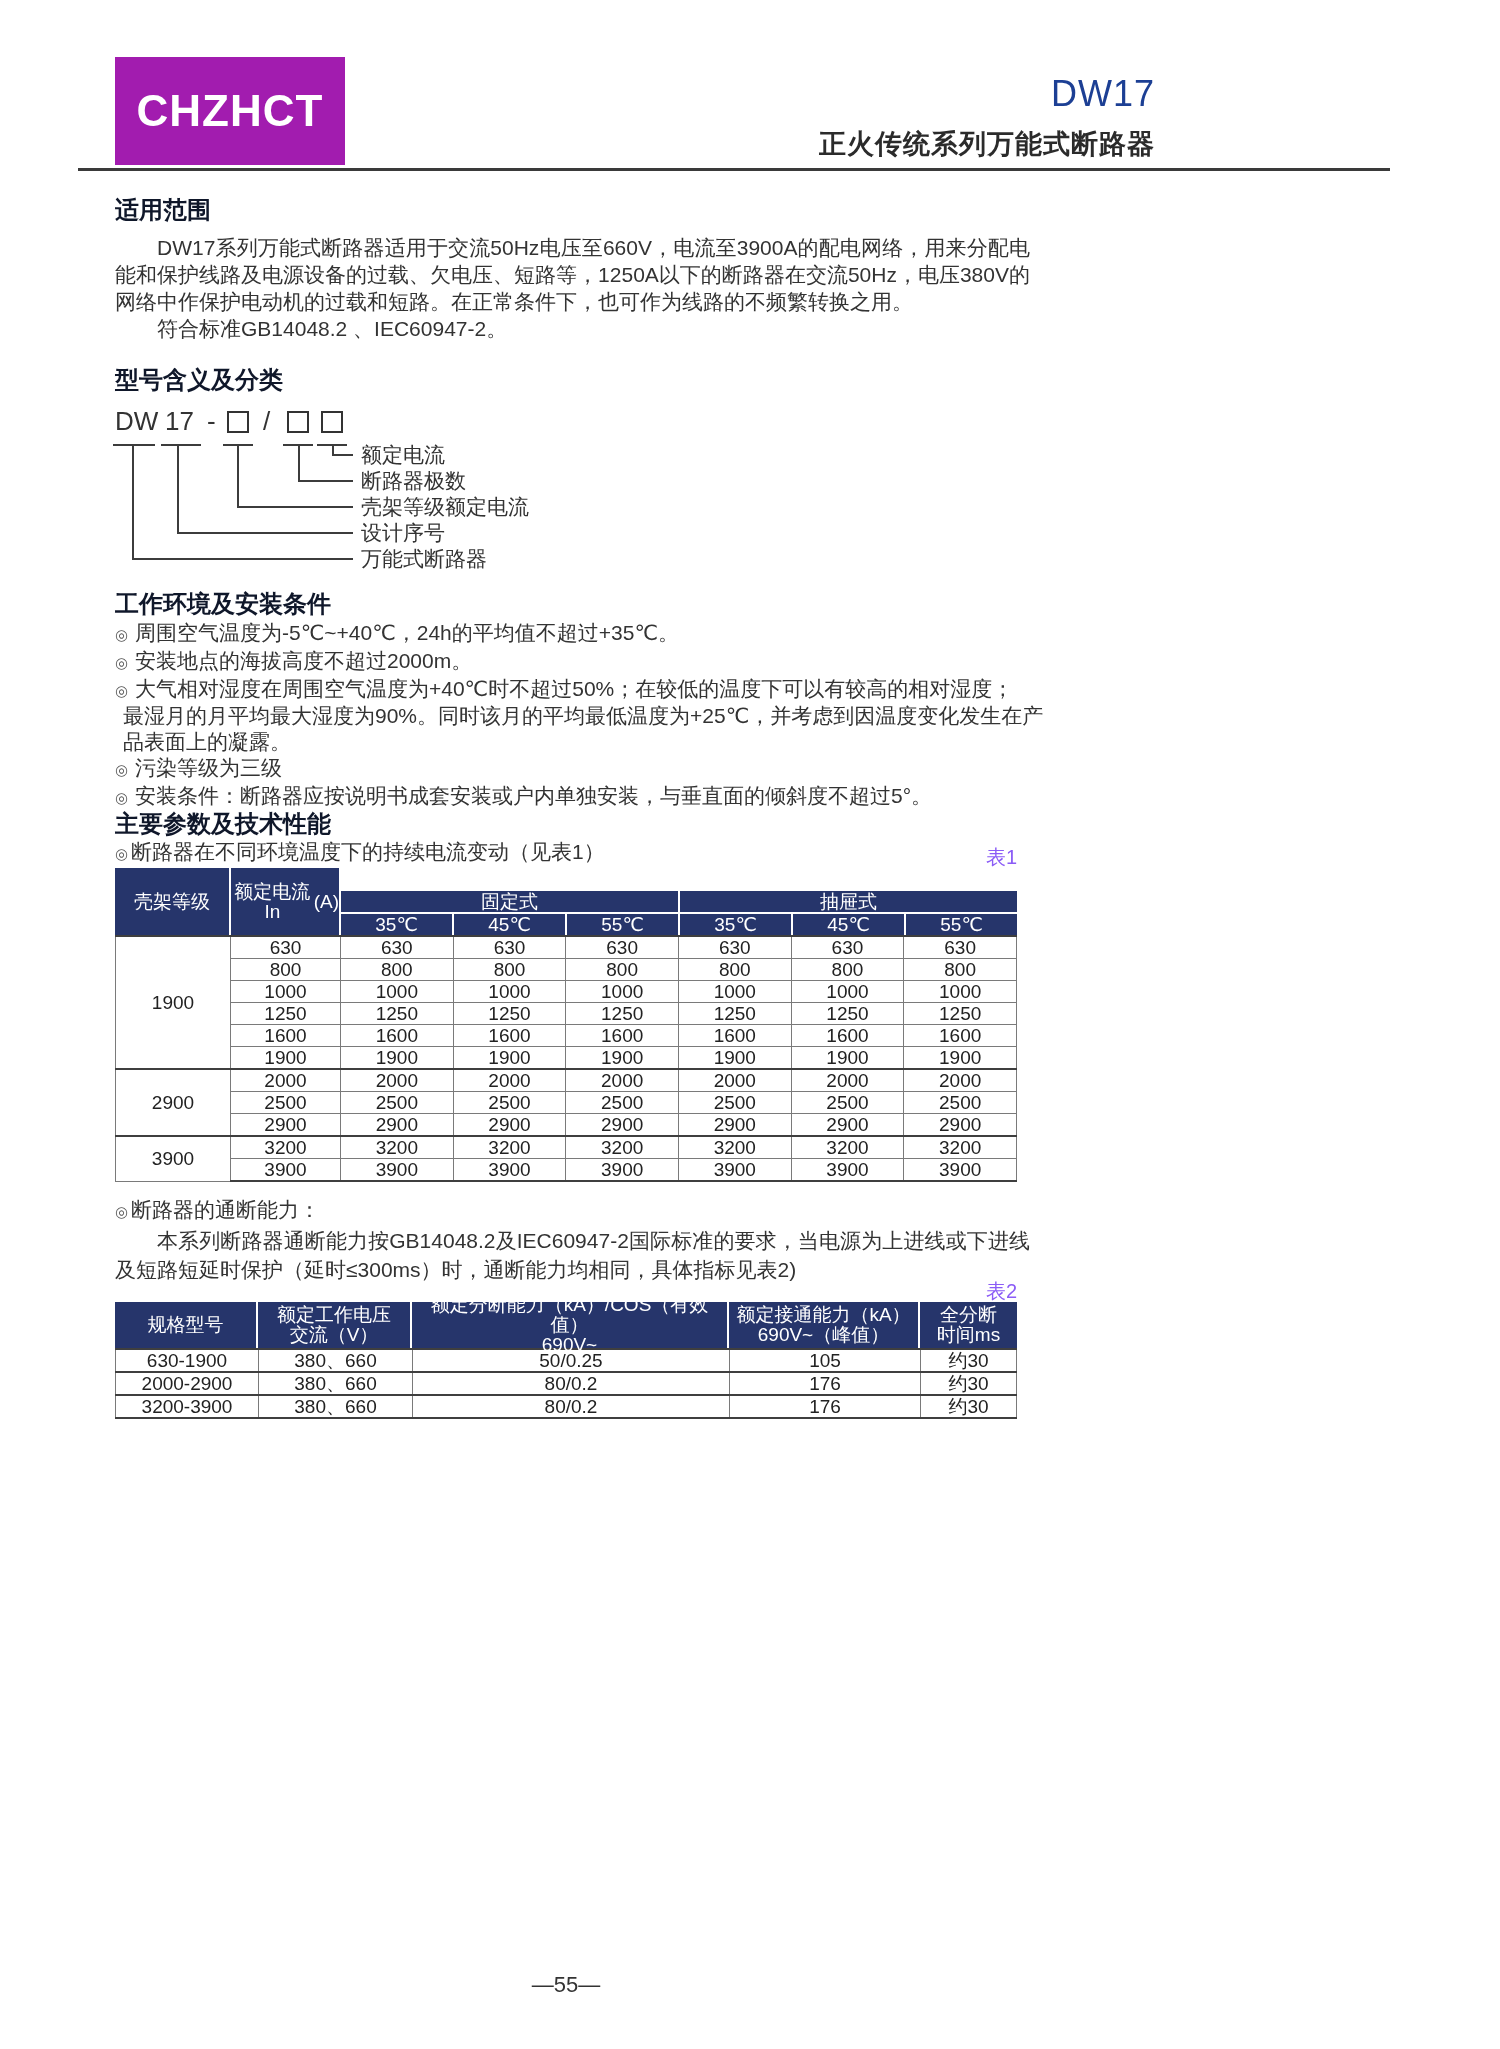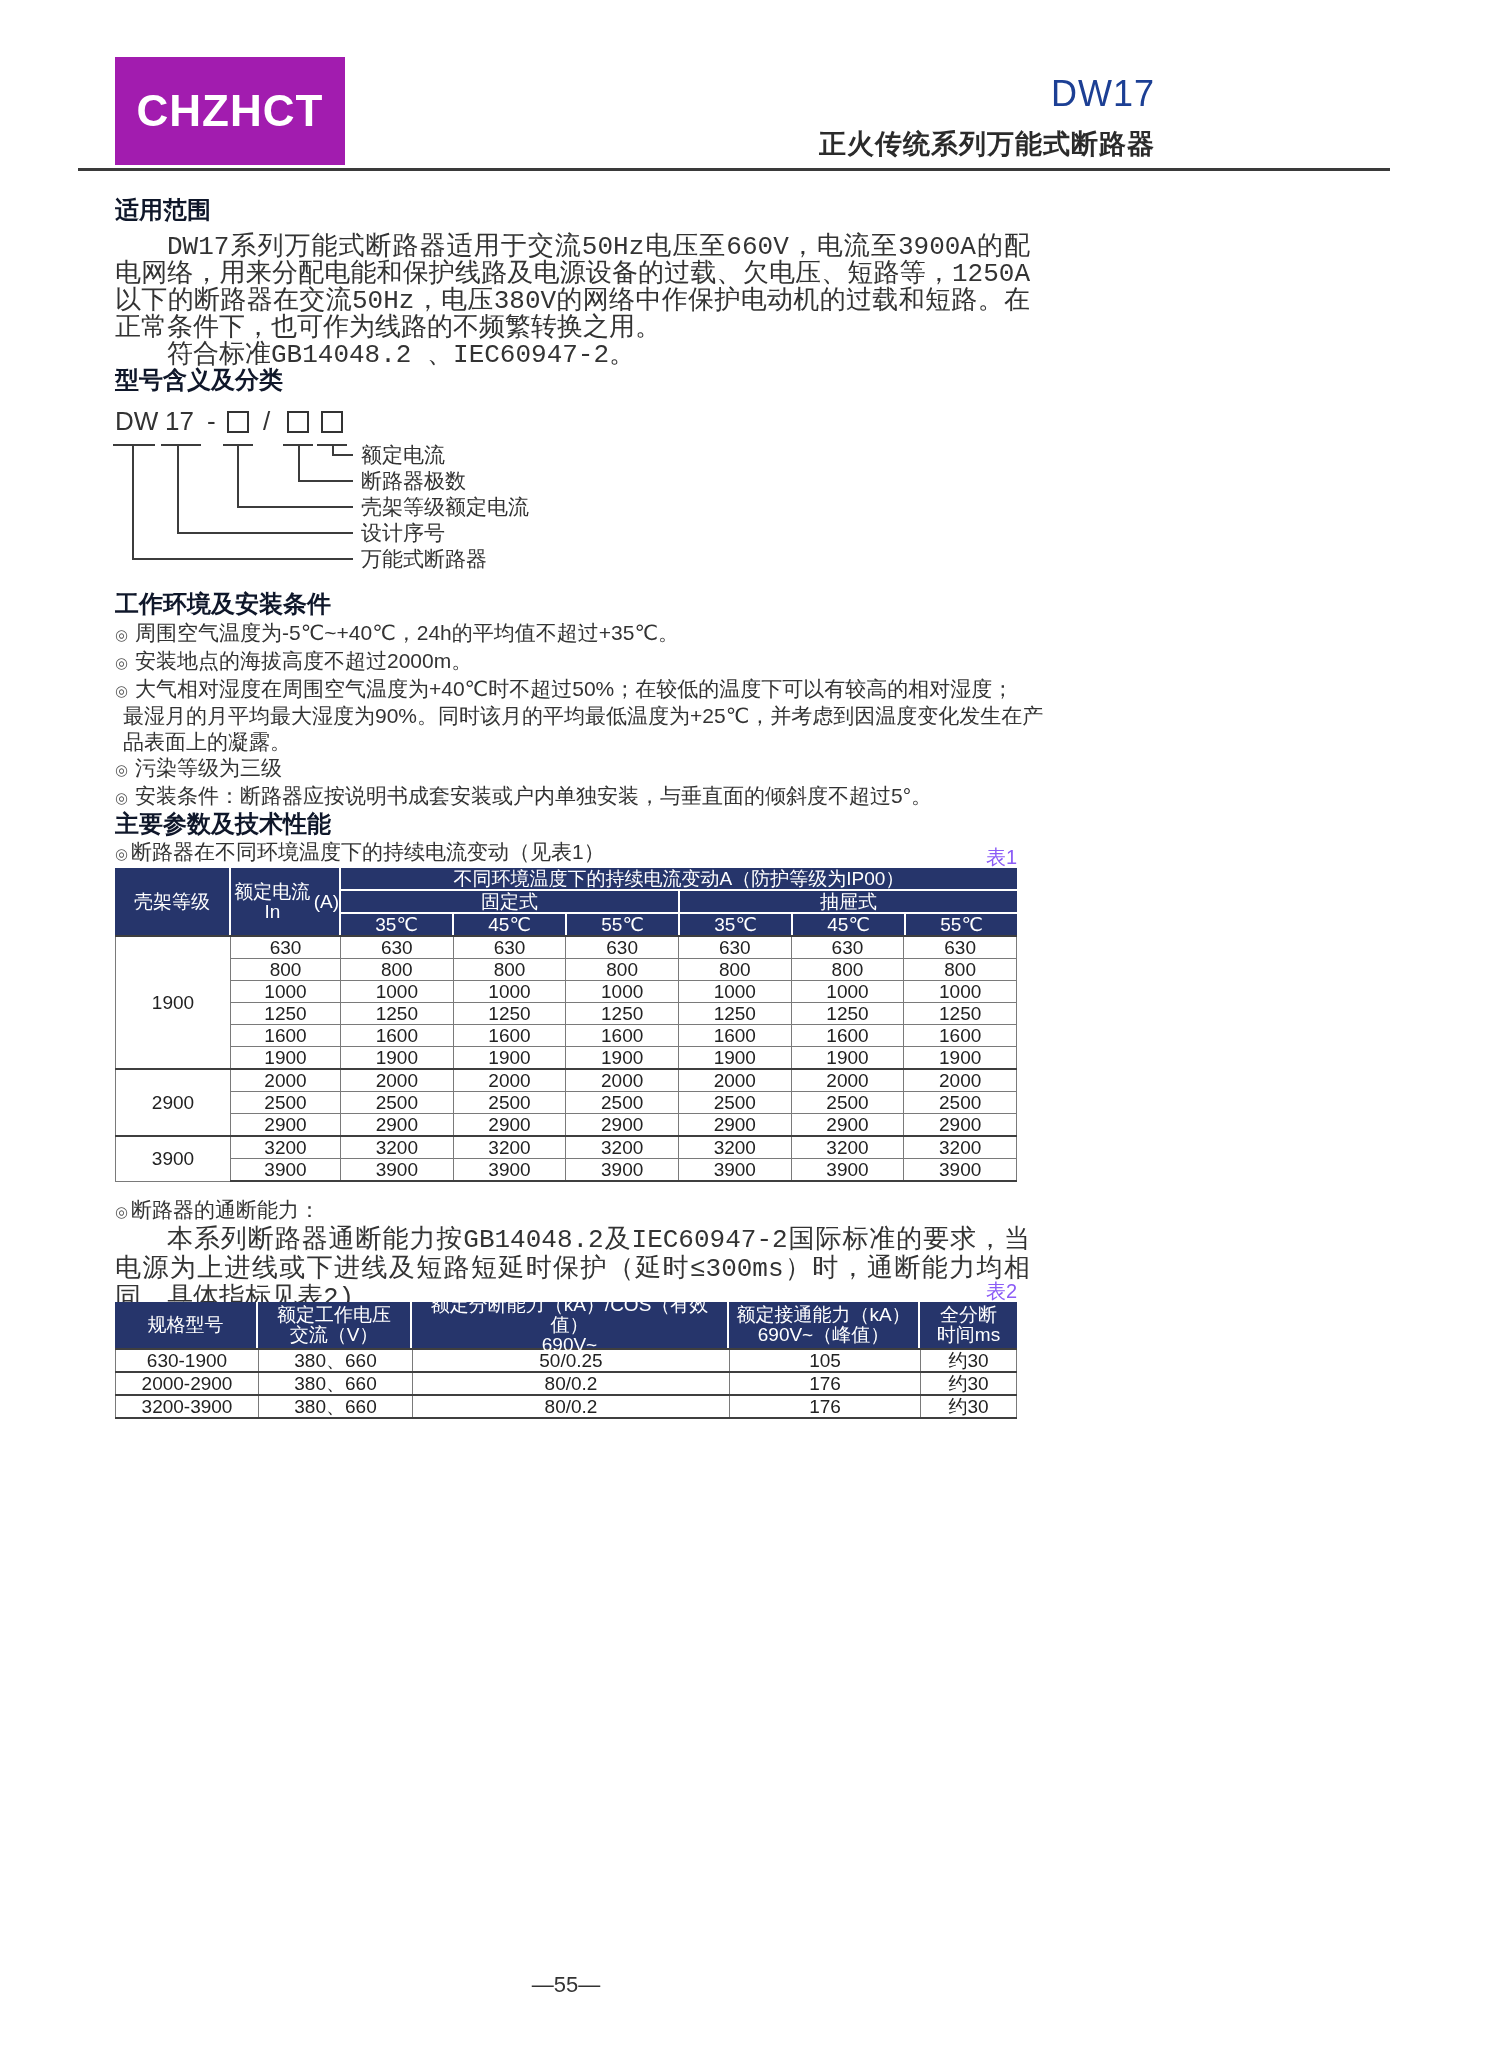--- a/index.html
+++ b/index.html
@@ -14,21 +14,21 @@
     background:#a21caf; display:flex; align-items:center; justify-content:center;
   }
   .logo-text { color:#fff; font-size:44px; font-weight:bold; letter-spacing:1px; }
   .brand { position:absolute; right:345px; top:64px; text-align:right; }
   .brand-model { color:#1c3f94; font-size:36px; font-weight:normal; line-height:60px; letter-spacing:1px; }
   .brand-sub { color:#2b2b2b; font-size:27px; font-weight:bold; margin-top:2px; letter-spacing:1px; }
   .divider { position:absolute; left:78px; top:168px; width:1312px; height:3px; background:#3a3a3a; }
 
   
   .sec-title { position:absolute; left:115px; color:#0f172a; font-size:24px; font-weight:bold; }
-  .body-text { font-size:26px; line-height:27px; color:#333;font-family:Liberation Mono, monospace; }
+  .body-text { font-size:21px; line-height:27px; color:#333; }
   .para { position:absolute; left:115px; width:915px; text-align:justify; }
   .para p { margin:0; text-indent:2em; }
 
   
   .diagram { position:absolute; left:115px; top:402px; width:640px; height:175px; }
   .dg-text { position:absolute; top:4px; font-size:26px; color:#333; }
   .dg-box { position:absolute; top:9px; width:18px; height:18px; border:2px solid #333; }
   .dg-u { position:absolute; top:42px; height:2px; background:#3c3c3c; }
   .dg-v { position:absolute; top:42px; width:2px; background:#3c3c3c; }
   .dg-h { position:absolute; height:2px; background:#3c3c3c; }
@@ -169,21 +169,20 @@
   </div>
   <div class="tbl-label" style="top:844px">表1</div>
 
   <div class="t1-wrap">
     <div class="t-headgrid t1-head">
       <div class="hcell c-frame">壳架等级</div>
       <div class="hcell c-rated">
         <span class="l1">额定电流In</span>
         <span class="l2">(A)</span>
       </div>
-      <div class="hcell c-span6">不同环境温度下的持续电流变动A（防护等级为IP00）</div>
       <div class="hcell c-fixed">固定式</div>
       <div class="hcell c-draw">抽屉式</div>
       <div class="hcell c-t0">35℃</div>
       <div class="hcell c-t1">45℃</div>
       <div class="hcell c-t2">55℃</div>
       <div class="hcell c-t3">35℃</div>
       <div class="hcell c-t4">45℃</div>
       <div class="hcell c-t5">55℃</div>
     </div>
     <table class="body-tbl" id="t1">

